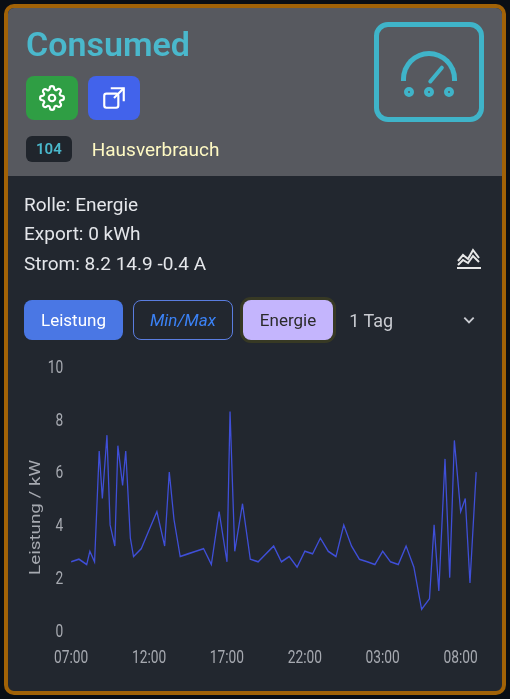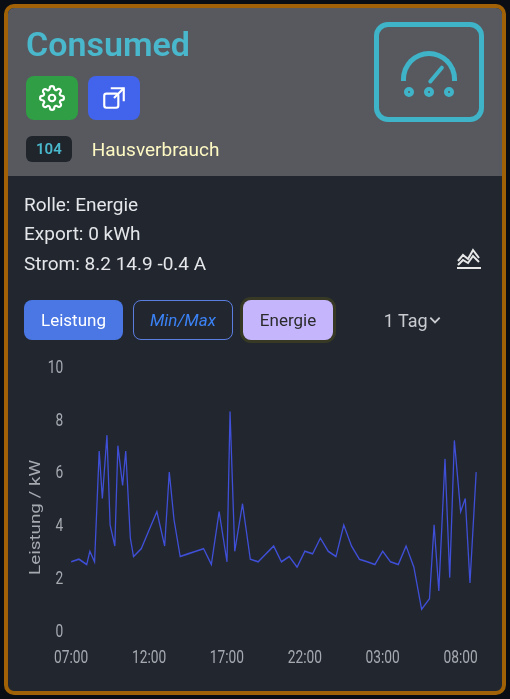--- a/index.html
+++ b/index.html
@@ -146,21 +146,21 @@
     cursor: pointer;
     border: 1px solid transparent;
   }
   .ctrl-active { background: #4a77e4; color: #fff; }
   .ctrl-outline { background: transparent; border: 1.5px solid #5a7de0; color: #3b82f6; font-style: italic; }
   .ctrl-yellow { background: #c4b5fd; color: #2b2b2b; font-weight: 400; box-shadow: 0 0 0 3px rgba(70,70,30,0.6); }
   .range-sel {
     flex: 1;
     display: flex;
     align-items: center;
-    justify-content: center;
+    justify-content: space-between;
     padding: 0 10px 0 6px;
     color: #c9cbd1;
     font-size: 18px;
     height: 40px;
     cursor: pointer;
   }
   .chev { width: 14px; height: 14px; }
 
   .chart {
     flex: 1;

